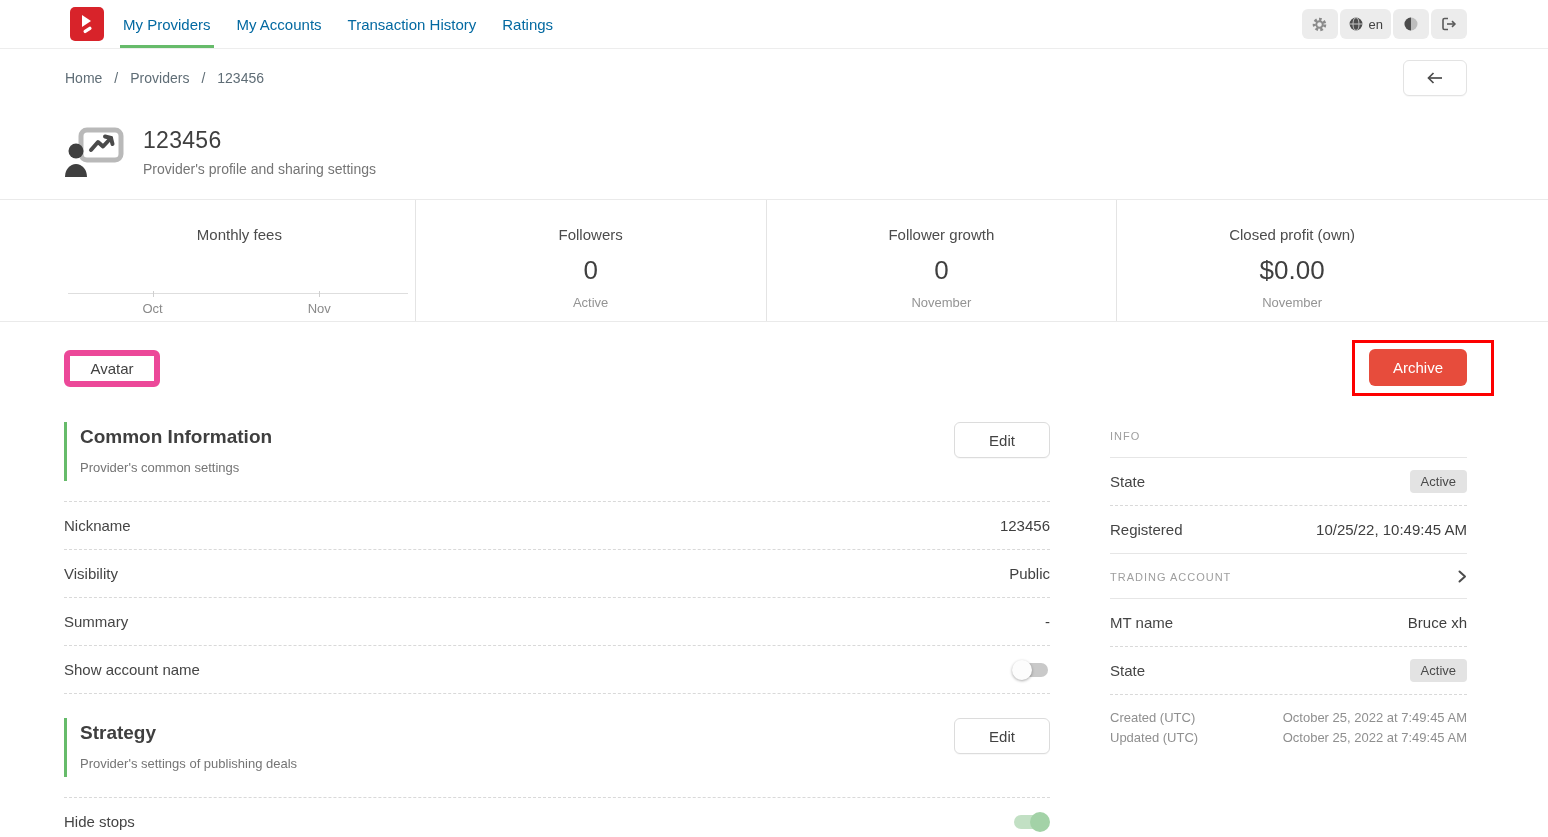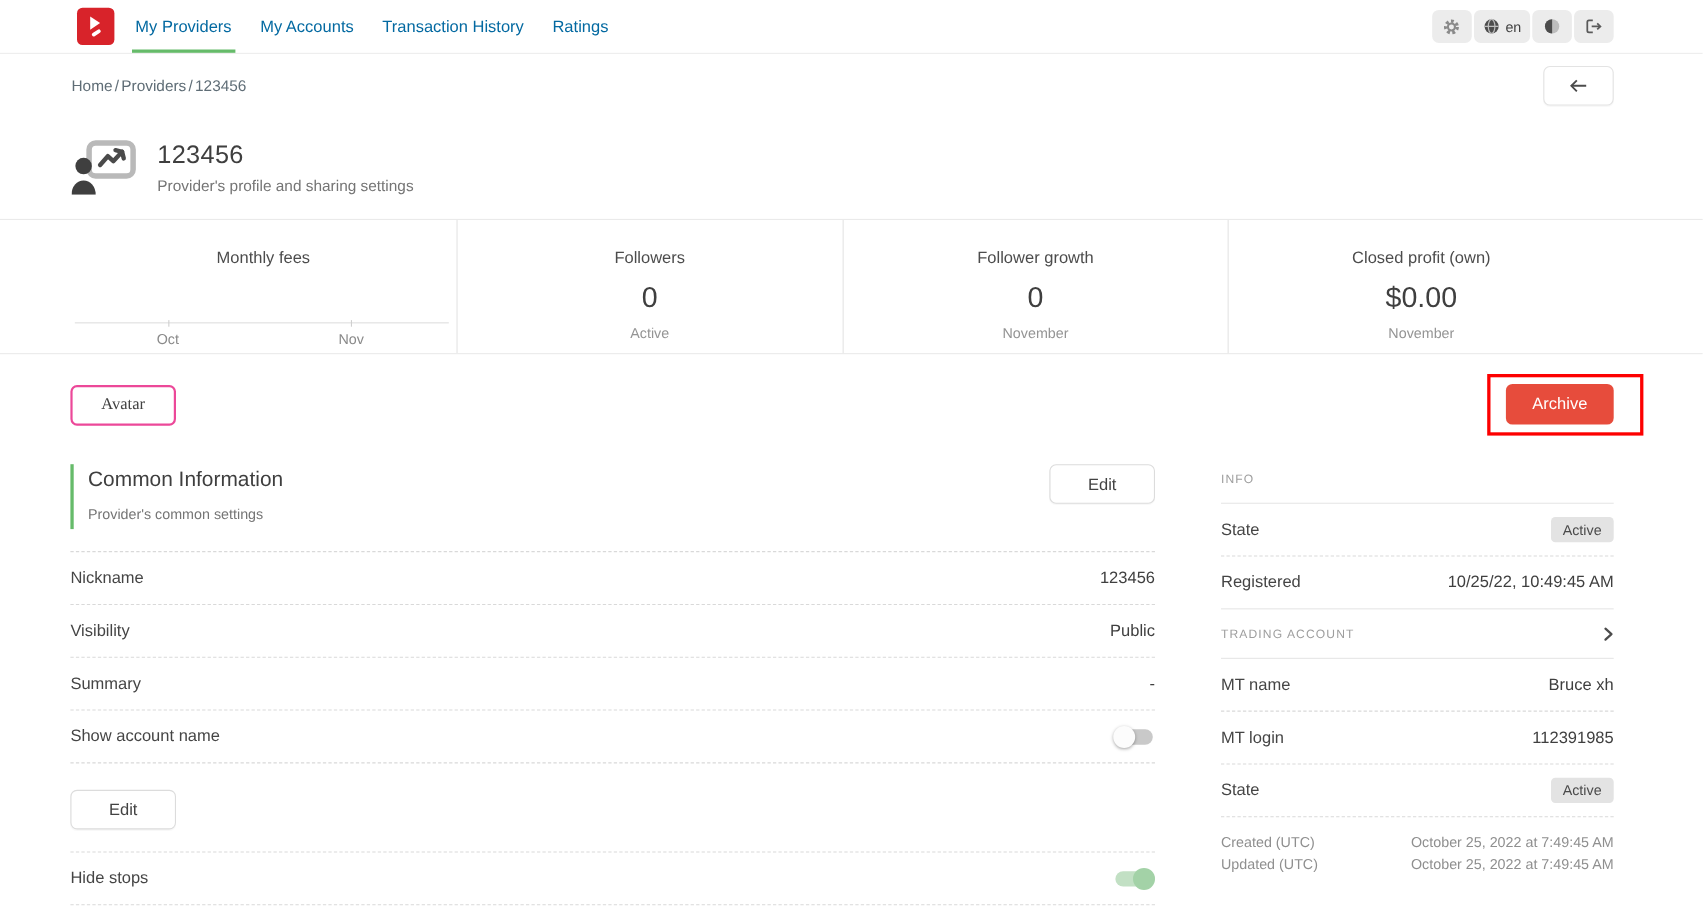--- a/index.html
+++ b/index.html
@@ -27,21 +27,21 @@
     font-size:15px;color:#0369a1;cursor:pointer;white-space:nowrap}
   .tab.active::after{content:"";position:absolute;left:0;right:0;bottom:0;height:3px;
     background:var(--green)}
   .nav-actions{margin-left:auto;display:flex;gap:2px;align-items:center}
   .icon-btn{height:30px;min-width:36px;border:none;border-radius:6px;background:var(--btn-gray);
     display:flex;align-items:center;justify-content:center;gap:5px;cursor:pointer;
     font-family:"Liberation Sans",sans-serif;font-size:13px;color:#424242;padding:0 8px}
 
   
   .breadcrumb-bar{height:52px;display:flex;align-items:center;padding:6px 81px 0 65px}
-  .breadcrumb{font-size:14px;color:#5f6d76;display:flex;gap:2px;align-items:center}
+  .breadcrumb{font-size:14px;color:#5f6d76;display:flex;gap:12px;align-items:center}
   .crumb{cursor:pointer}
   .back-btn{margin-left:auto;width:64px;height:36px;border:1px solid #e3e3e3;border-radius:6px;
     background:#fff;display:flex;align-items:center;justify-content:center;cursor:pointer;
     box-shadow:0 1px 1px rgba(0,0,0,.03)}
 
   
   .page-header{display:flex;align-items:center;padding:16px 81px 0 65px;height:86px}
   .ph-icon{width:60px;height:50px;flex:0 0 auto;margin-right:18px}
   .ph-title{font-size:23px;font-weight:500;color:#3f3f3f;letter-spacing:.3px}
   .ph-sub{font-size:14px;color:#757575;margin-top:7px}
@@ -56,35 +56,35 @@
   .stat-caption{text-align:center;font-size:13px;color:#949494;margin-top:9px}
   .mini-chart{position:relative;height:60px;margin:14px 2% 0 1%}
   .mini-axis{position:absolute;left:0;right:0;top:36px;border-top:1px solid #dedede}
   .mini-tick{position:absolute;top:-3px;width:1px;height:6px;background:#cfcfcf}
   .t1{left:25%}.t2{left:74%}
   .mini-label{position:absolute;top:44px;font-size:13px;color:#8a8a8a;transform:translateX(-50%)}
 
   
   .actions-row{display:flex;justify-content:space-between;align-items:center;
     margin-top:18px;padding:0 54px 0 64px;height:56px}
-  .btn-plain{min-width:96px;height:37px;border:2px solid #ec4899;border-radius:6px;background:#fff;
-    font-family:Liberation Serif, serif;font-size:15px;color:#424242;cursor:pointer;
+  .btn-plain{min-width:96px;height:37px;border:6px solid #ec4899;border-radius:6px;background:#fff;
+    font-family:Liberation Sans, sans-serif;font-size:15px;color:#424242;cursor:pointer;
     padding:0 9px}
   .annotation-box{border:3px solid var(--annotation-red);padding:6px 24px 7px 14px}
   .btn-archive{min-width:98px;height:37px;border:none;border-radius:6px;background:var(--archive-red);
     color:#fff;font-family:Liberation Sans, sans-serif;font-size:15px;cursor:pointer;padding:0 8px}
 
   
   .content{display:flex;margin-top:26px;padding:0 81px 0 64px;gap:60px;align-items:flex-start}
   .main-col{flex:1;min-width:0}
   .side-col{width:357px;flex:0 0 auto}
 
   .section-head{display:flex;justify-content:space-between;align-items:flex-start}
   .section-title-wrap{border-left:3px solid var(--green);padding:4px 0 6px 13px}
-  .section-title{font-size:19px;font-weight:400;color:#3f3f3f}
+  .section-title{font-size:19px;font-weight:700;color:#3f3f3f}
   .section-sub{font-size:13px;color:#757575;margin-top:12px}
   .btn-edit{width:96px;height:36px;border:1px solid #dcdcdc;border-radius:6px;background:#fff;
     font-family:"Liberation Sans",sans-serif;font-size:15px;color:#424242;cursor:pointer;
     box-shadow:0 1px 1px rgba(0,0,0,.03)}
 
   .rows{margin-top:20px;border-top:1px dashed var(--dash)}
   .row{height:48px;display:flex;align-items:center;justify-content:space-between;
     border-bottom:1px dashed var(--dash);font-size:15px}
   .row-label{color:#454545}
   .row-value{color:#3f3f3f}
@@ -256,20 +256,24 @@
       <div class="row">
         <span class="row-label">Show account name</span>
         <span class="switch off">
           <span class="track"></span>
             <span class="thumb"></span>
         </span>
       </div>
     </div>
 
     <div class="section-head strategy-head">
+      <div class="section-title-wrap">
+        <div class="section-title">Strategy</div>
+        <div class="section-sub">Provider's settings of publishing deals</div>
+      </div>
       <button class="btn-edit">Edit</button>
     </div>
 
     <div class="rows">
       <div class="row">
         <span class="row-label">Hide stops</span>
         <span class="switch on">
           <span class="track"></span>
             <span class="thumb"></span>
         </span>
@@ -299,24 +303,20 @@
       <svg width="9" height="13" viewBox="0 0 9 13">
         <polyline points="1.5,1.5 7,6.5 1.5,11.5" fill="none" stroke="#4c4c4c" stroke-width="2" stroke-linecap="round" stroke-linejoin="round"></polyline>
       </svg>
     </div>
 
     <div class="side-row">
       <span class="row-label">MT name</span>
       <span class="row-value">Bruce xh</span>
     </div>
 
-    <div class="side-row">
-      <span class="row-label">MT login</span>
-      <span class="row-value">112391985</span>
-    </div>
 
     <div class="side-row">
       <span class="row-label">State</span>
       <span class="badge">Active</span>
     </div>
 
     <div class="side-meta">
       <div class="meta-row">
         <span>Created (UTC)</span>
         <span>October 25, 2022 at 7:49:45 AM</span>

